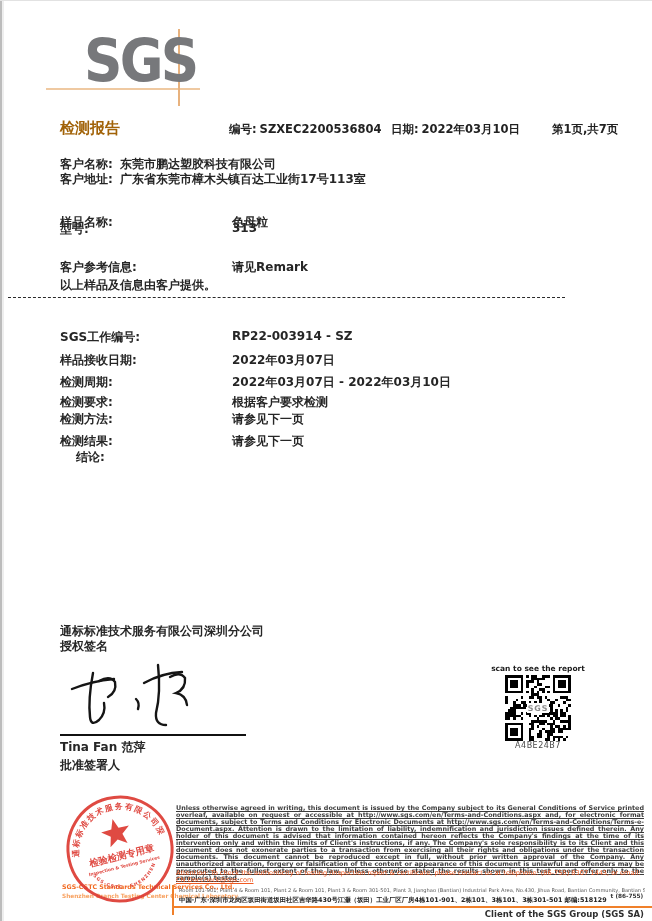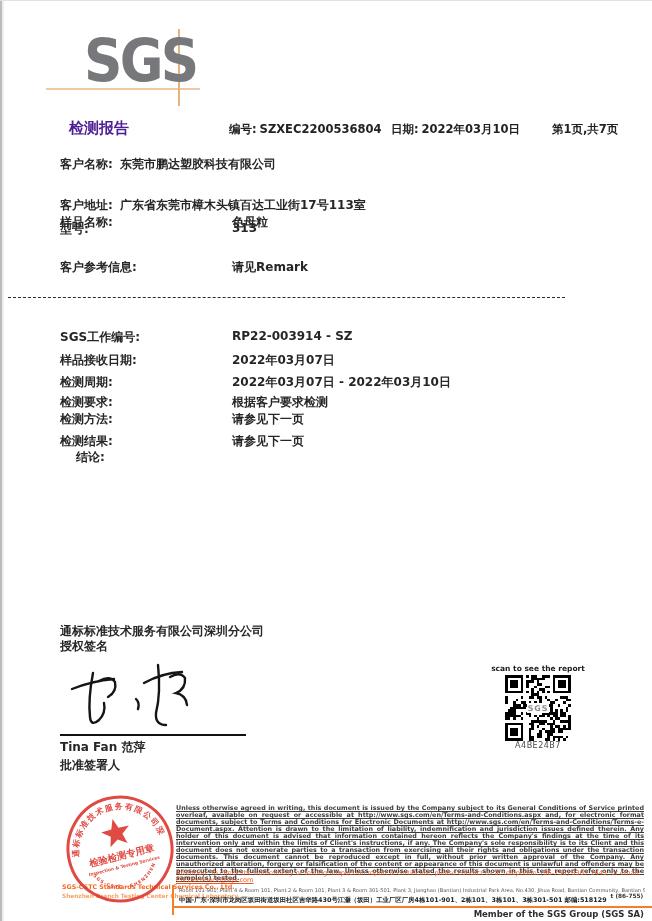--- a/index.html
+++ b/index.html
@@ -9,21 +9,21 @@
   .page-edge { position:absolute; left:0; top:0; width:4px; height:921px; background:#bcbcbc; border-right:2px solid #eee; }
 
   
   .logo-wrap { position:absolute; left:60px; top:30px; width:160px; height:82px; }
   .logo-text { position:absolute; left:24px; top:-4px; font-size:58px; font-weight:bold;
                color:#77787b; letter-spacing:-3px; transform:scaleX(0.92); transform-origin:left; }
   .logo-hline { position:absolute; left:-14px; top:57px; width:154px; height:2px; background:#efc9a1; }
   .logo-vline { position:absolute; left:118px; top:-2px; width:2px; height:77px; background:#e8b27e; }
 
   .title-row { position:absolute; left:0; top:118px; width:652px; height:20px; }
-  .doc-title { position:absolute; left:60px; top:0; font-size:15px; font-weight:bold; color:#4c1d95;margin-left:9px; }
+  .doc-title { position:absolute; left:60px; top:0; font-size:15px; font-weight:bold; color:#a16207; }
   .meta { position:absolute; top:3px; font-size:11.5px; font-weight:600; color:#222; white-space:nowrap; }
   .meta .lab { margin-right:3px; }
   #m-no { left:229px; } #m-date { left:391px; } #m-page { left:552px; }
 
   
   .row { position:absolute; left:60px; font-size:12px; font-weight:600; color:#262626; white-space:nowrap; }
   .row .val1 { position:absolute; left:60px; top:0; }
   .row .val2 { position:absolute; left:172px; top:0; }
   .para-label { position:absolute; left:60px; top:448px; font-size:12px; font-weight:600; color:#262626;padding-left:16px; }
   .para { position:absolute; left:232px; top:446px; width:416px; font-size:12px; font-weight:600;
@@ -87,36 +87,37 @@
     <div class="meta" id="m-date">
       <span class="lab">日期:</span><span>2022年03月10日</span>
     </div>
     <div class="meta" id="m-page">第1页,共7页</div>
   </div>
 
   <div class="row" style="top:155px">
     <span>客户名称:</span>
     <span class="val1">东莞市鹏达塑胶科技有限公司</span>
   </div>
-  <div class="row" style="top:196px">
+  <div class="row" style="top:170px">
     <span>客户地址:</span>
     <span class="val1">广东省东莞市樟木头镇百达工业街17号113室</span>
   </div>
   <div class="row" style="top:213px">
     <span>样品名称:</span>
     <span class="val2">色母粒</span>
   </div>
   <div class="row" style="top:220px">
     <span>型号:</span>
     <span class="val2">313</span>
   </div>
   <div class="row" style="top:258px">
     <span>客户参考信息:</span>
     <span class="val2">请见Remark</span>
   </div>
+  <div class="row" style="top:276px">以上样品及信息由客户提供。</div>
 
   <div class="dashed-sep"></div>
 
   <div id="job-rows">
       <div class="row" style="top: 328px;"><span>SGS工作编号:</span><span class="val2">RP22-003914 - SZ</span></div>
       <div class="row" style="top: 351px;"><span>样品接收日期:</span><span class="val2">2022年03月07日</span></div>
       <div class="row" style="top: 373px;"><span>检测周期:</span><span class="val2">2022年03月07日 - 2022年03月10日</span></div>
       <div class="row" style="top: 393px;"><span>检测要求:</span><span class="val2">根据客户要求检测</span></div>
       <div class="row" style="top: 410px;"><span>检测方法:</span><span class="val2">请参见下一页</span></div>
       <div class="row" style="top: 432px;"><span>检测结果:</span><span class="val2">请参见下一页</span></div>
@@ -374,21 +375,21 @@
 
     </div>
     <div class="addr-line">
       <span class="addr-cn">中国·广东·深圳市龙岗区坂田街道坂田社区吉华路430号江灏（坂田）工业厂区厂房4栋101-901、2栋101、3栋101、3栋301-501 邮编:518129</span>
       <span class="addr-tel">
         <span>t (86-755) 25328888</span>&nbsp;&nbsp;
       </span>
     </div>
   </div>
   <div class="h-orange"></div>
-  <div class="member">Member of the SGS Group (SGS SA)</div>
+  <div class="member">Client of the SGS Group (SGS SA)</div>
 
   <svg class="stamp" viewBox="0 0 112 112">
     <defs>
       <path id="arcTop" d="M 14,58 A 42,42 0 1 1 98,58"></path>
       <path id="arcBot" d="M 20,60 A 36,36 0 0 0 92,60"></path>
     </defs>
     <circle cx="56" cy="56" r="52" fill="none" stroke="#dd3b33" stroke-width="3"></circle>
     <polygon points="56,25 59.7,34.9 70.3,35.4 62,41.9 64.8,52.1 56,46.3 47.2,52.1 50,41.9 41.7,35.4 52.3,34.9" fill="#dd3b33"></polygon>
     <text id="stamp-ring" font-size="8" fill="#dd3b33" font-weight="bold" letter-spacing="1.5">
       <textPath href="#arcTop" startOffset="4">通标标准技术服务有限公司深圳分公司</textPath>

